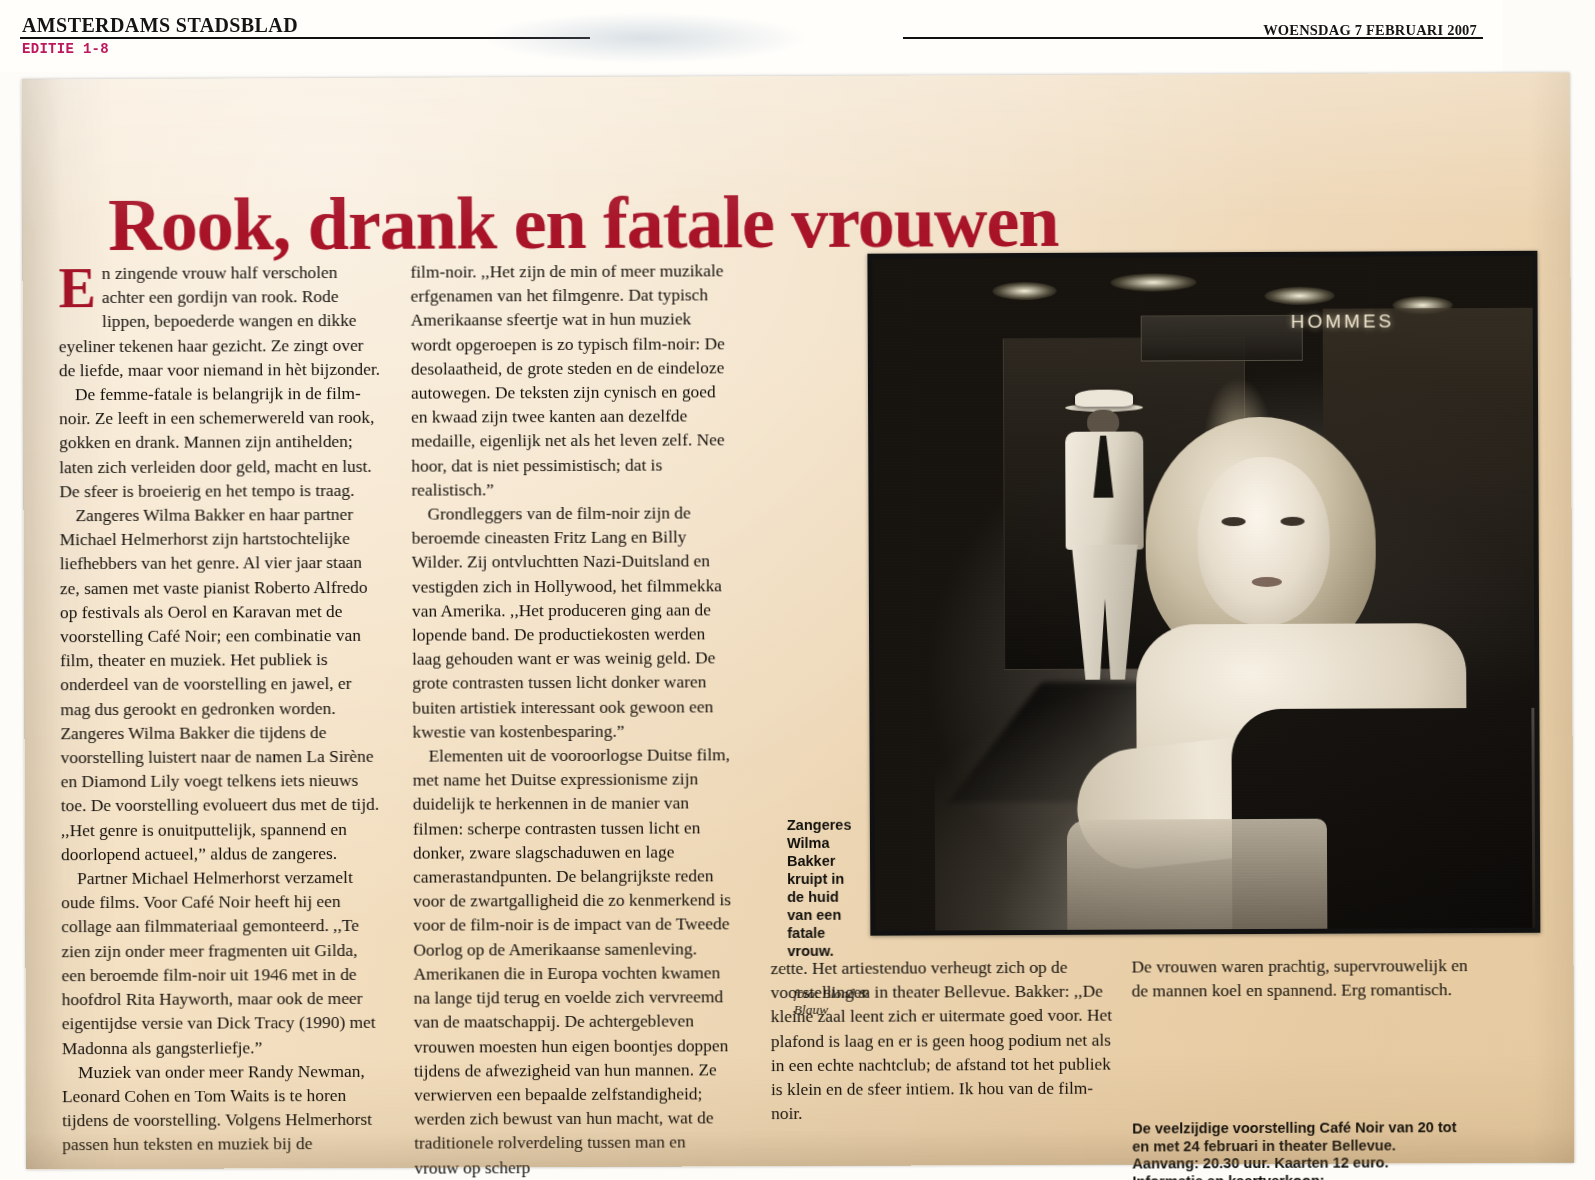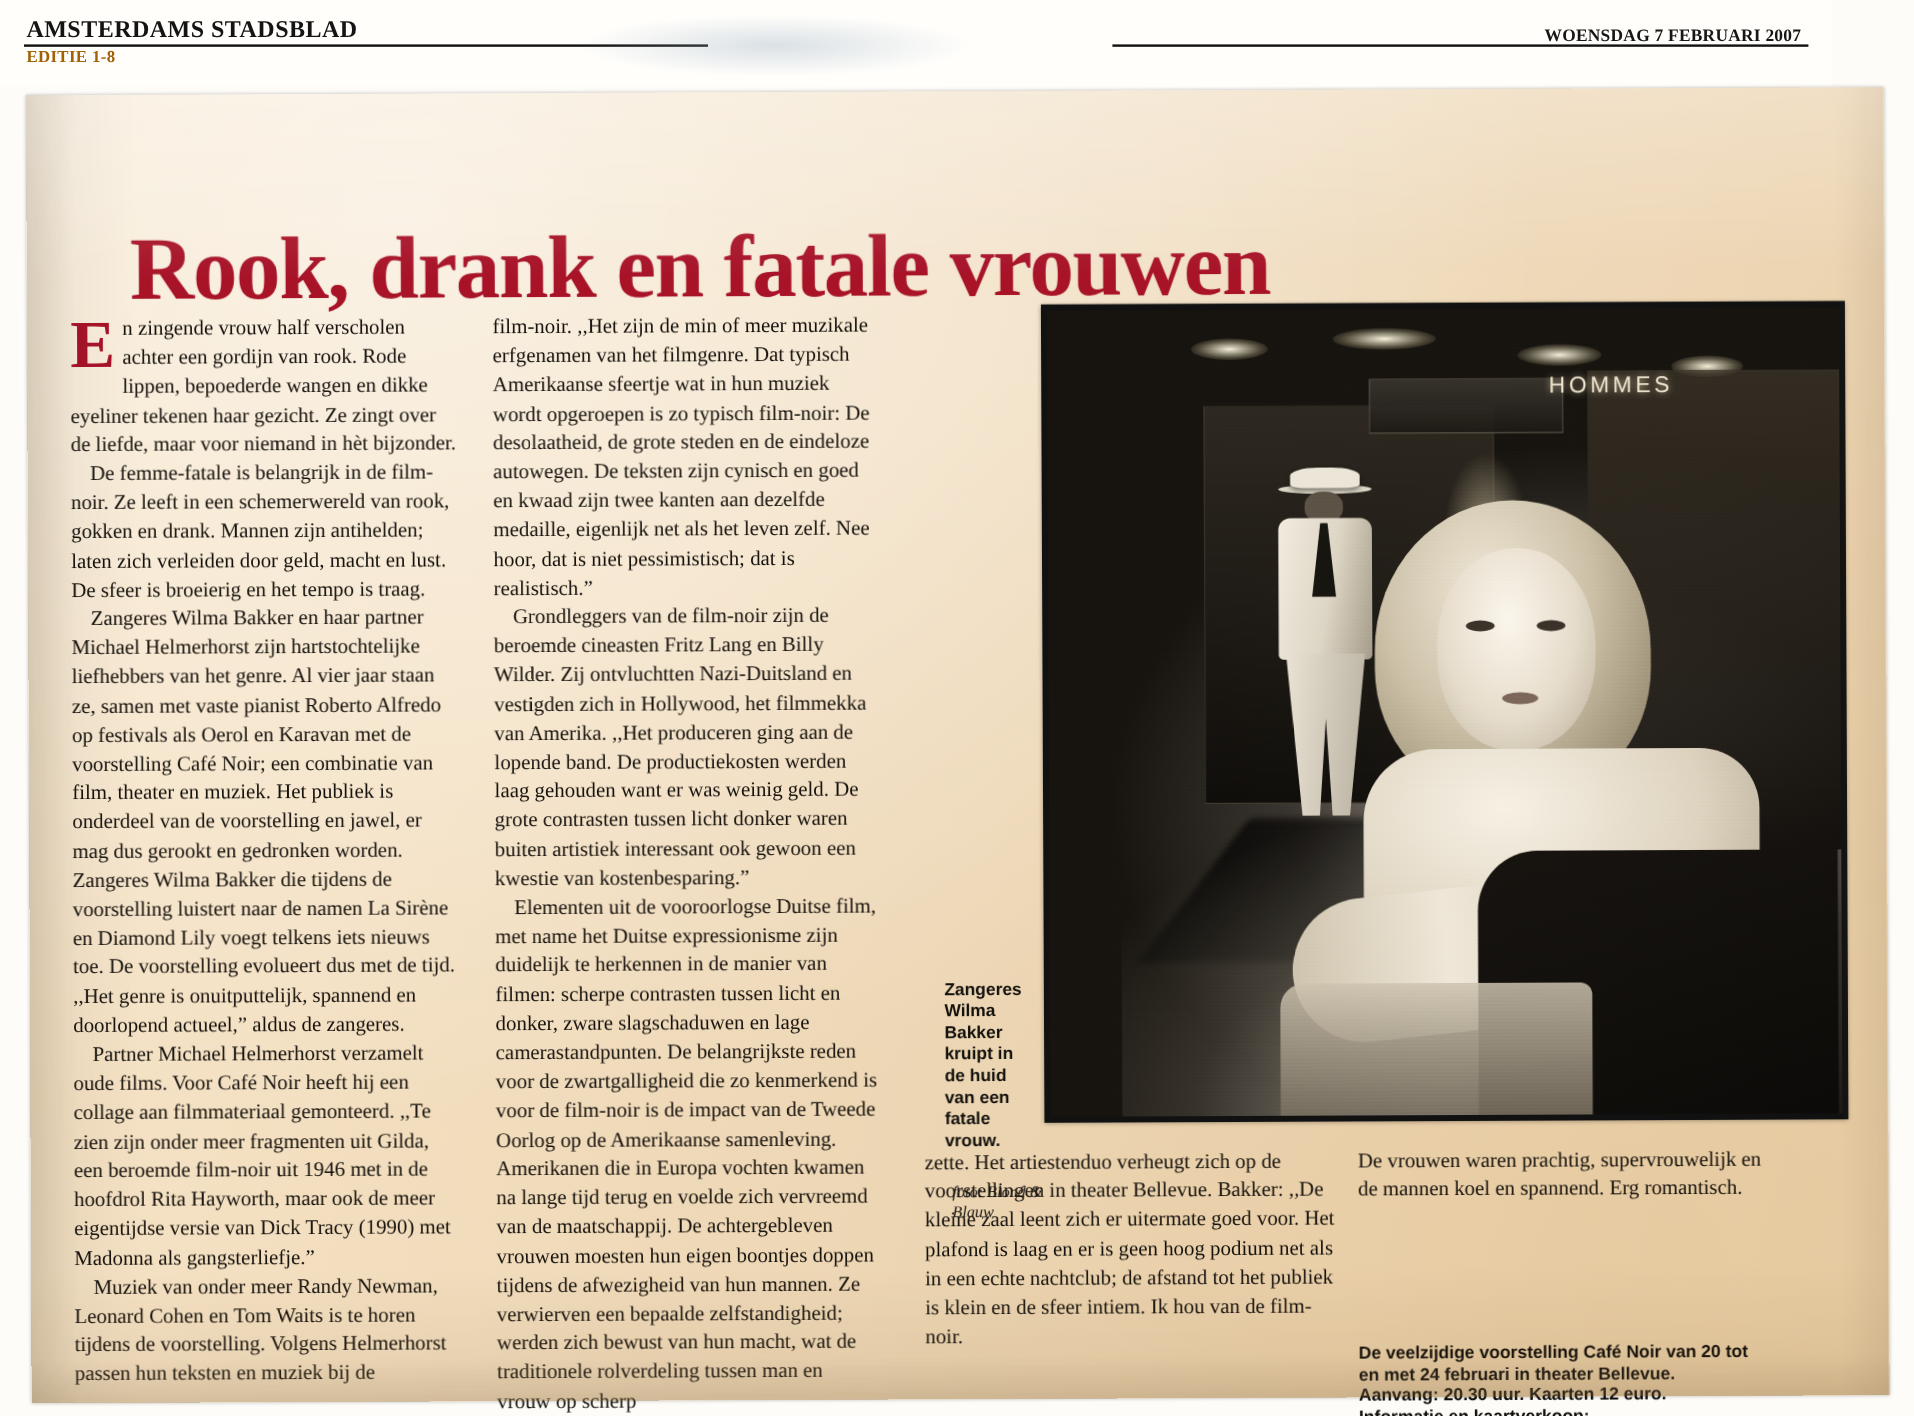--- a/index.html
+++ b/index.html
@@ -41,39 +41,38 @@
     pointer-events: none;
   }
 
   
   .masthead {
     position: absolute;
     left: 0; top: 0;
     width: 1503px;
     height: 72px;
     background: #fffefb;
-    padding-left: 24px;
   }
   .mast-left {
     position: absolute;
     left: 22px; top: 14px;
     font-family: "Liberation Serif", serif;
     font-weight: bold;
     font-size: 20px;
     letter-spacing: 0.4px;
     color: #141414;
   }
   .mast-edition {
     position: absolute;
     left: 22px; top: 41px;
-    font-family: Liberation Serif, serif;
+    font-family: Liberation Mono, monospace;
     font-weight: bold;
     font-size: 14px;
     letter-spacing: 0.3px;
-    color: #a16207;
+    color: #be185d;
   }
   .mast-title {
     position: absolute;
     left: 0; top: 8px;
     width: 1595px;
     text-align: center;
     font-family: "Liberation Serif", serif;
     font-weight: bold;
     font-size: 34px;
     letter-spacing: 0.5px;

